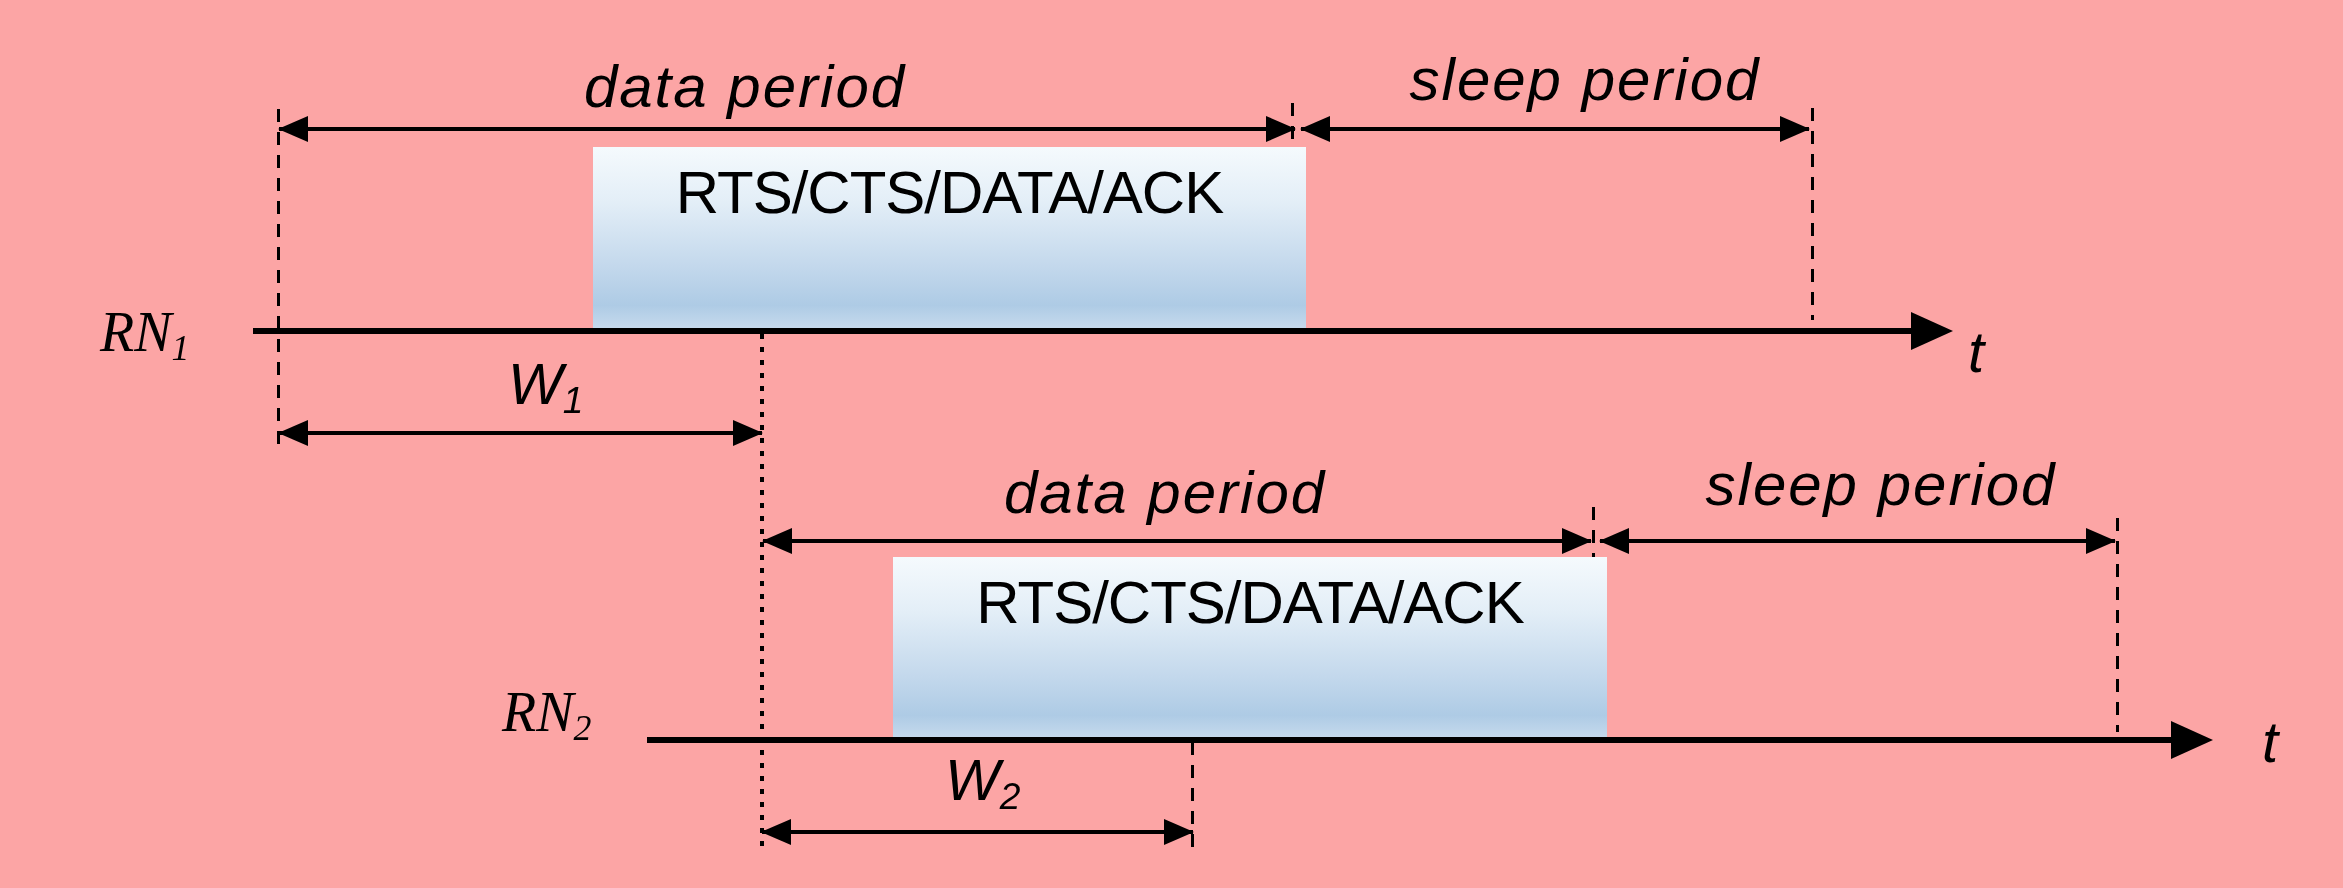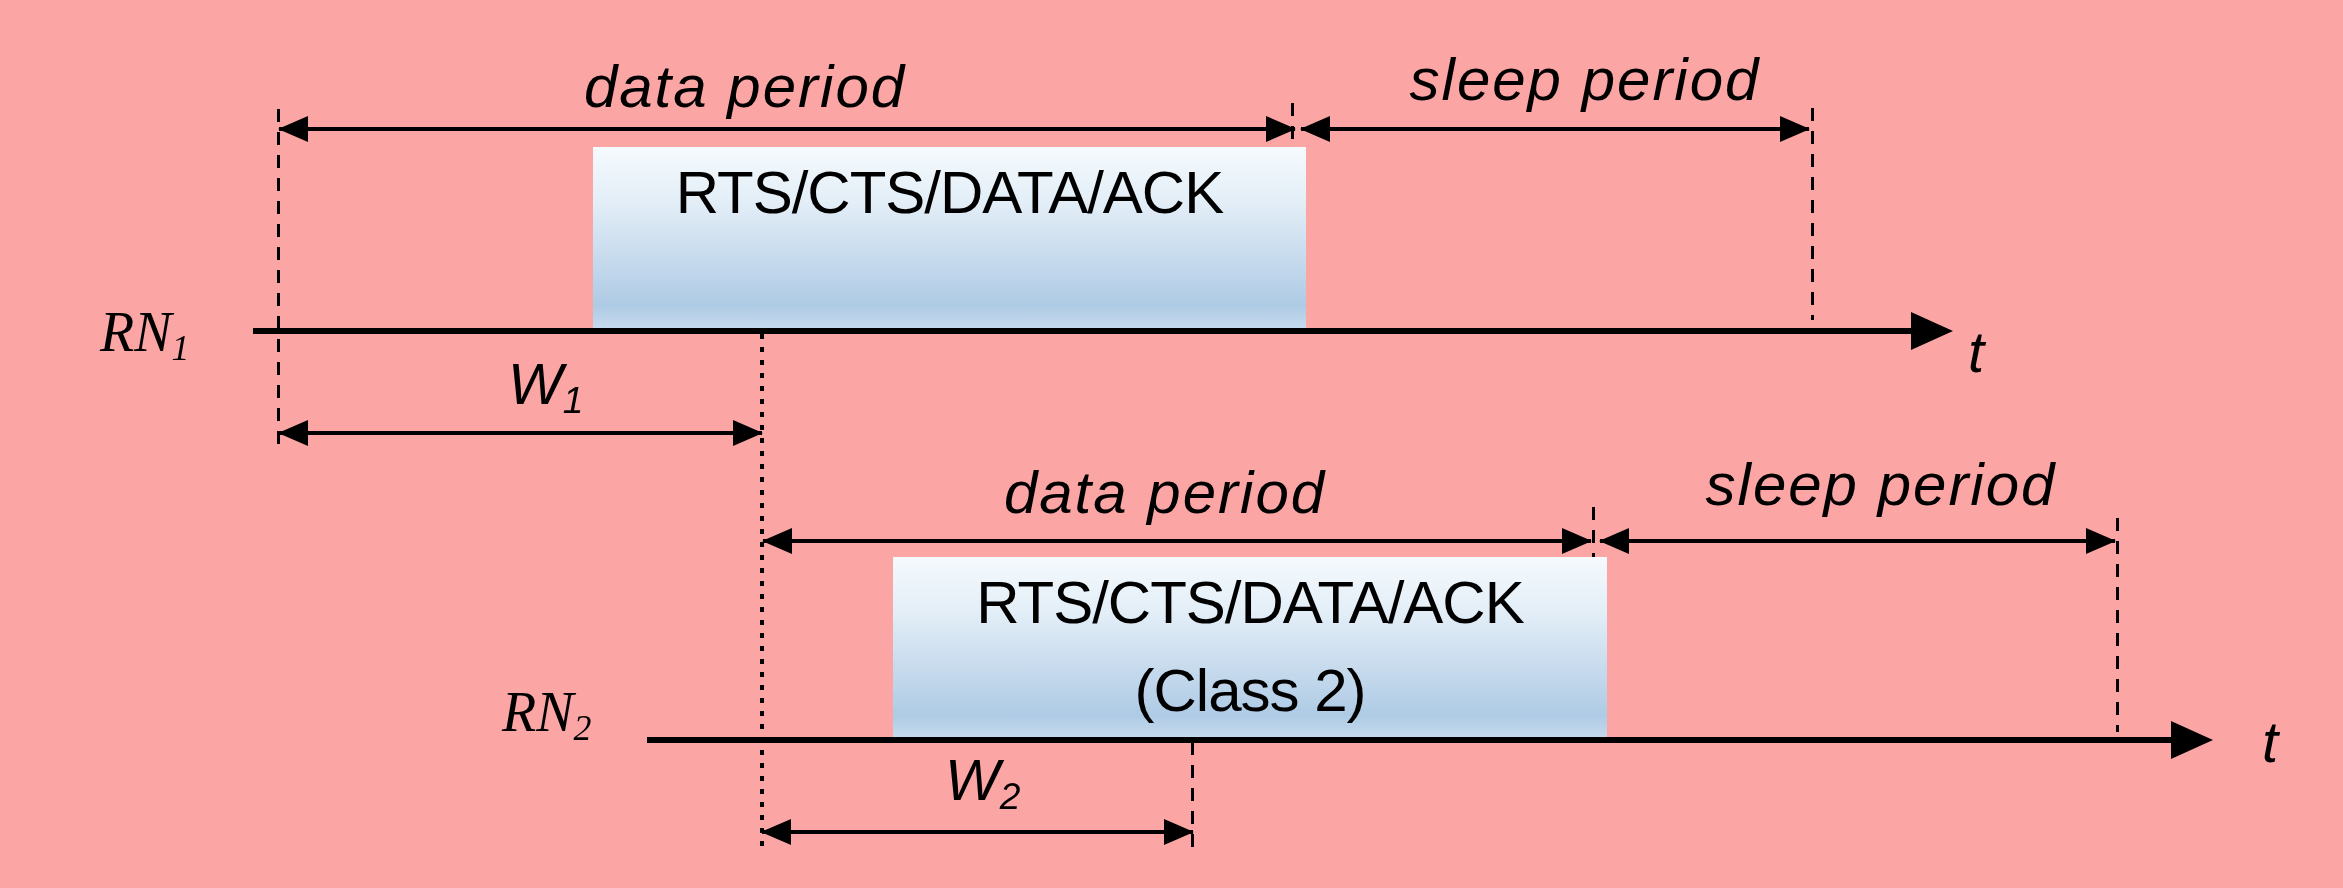--- a/index.html
+++ b/index.html
@@ -151,21 +151,20 @@
   <div class="harrow" style="left:1600px; top:539px; width:515px;">
     <div class="head hleft"></div>
     <div class="head hright"></div>
   </div>
 
   <div class="vdash" style="left:1592px; top:507px; height:231px;"></div>
   <div class="vdash" style="left:2116px; top:518px; height:214px;"></div>
 
   <div class="tbox" style="left:877px; top:557px; width:714px; height:182px;">
     <div>RTS/CTS/DATA/ACK</div>
-    <div>(Class 2)</div>
   </div>
 
   <div class="axis" style="left:647px; top:737px; width:1524px;">
     <div class="axis-head"></div>
   </div>
 
   <div class="lbl node-lbl" style="left:502px; top:680px;"><span>RN</span><span class="sub">2</span></div>
 
   <div class="lbl t-lbl" style="left:2262px; top:708px;">t</div>
 

